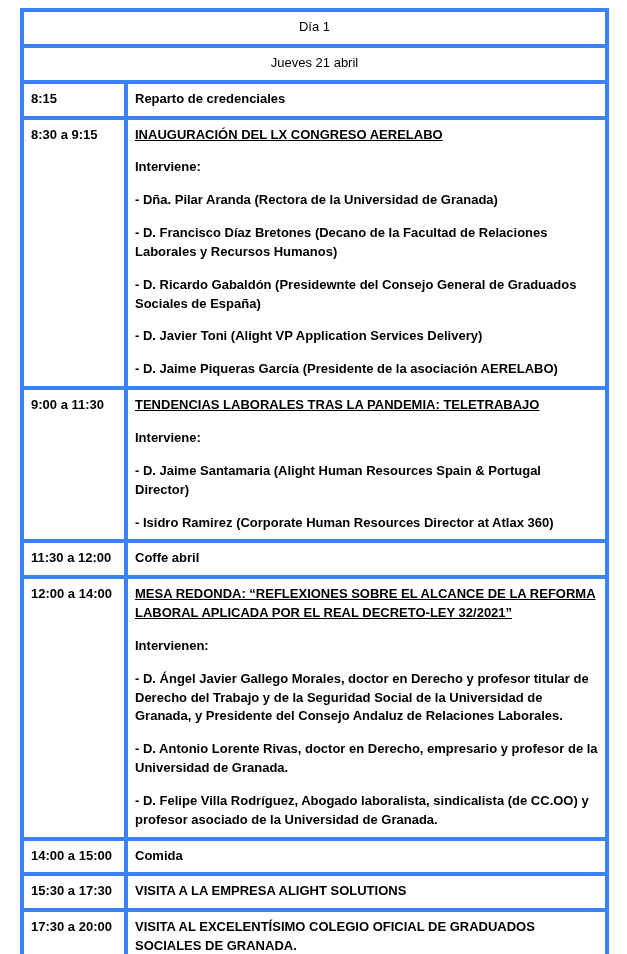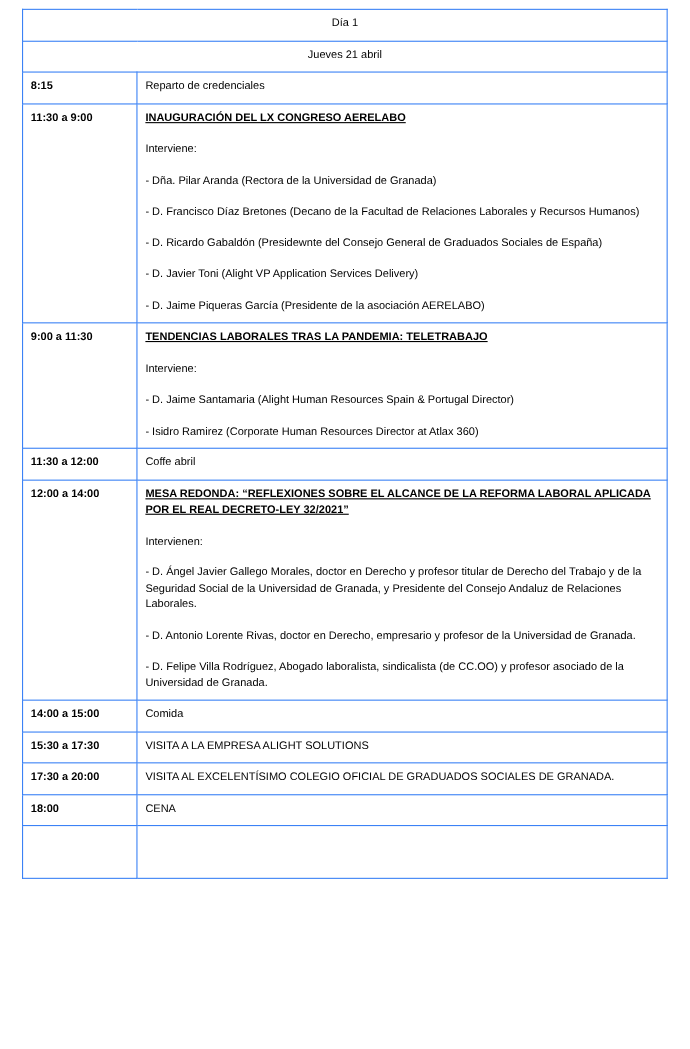--- a/index.html
+++ b/index.html
@@ -17,24 +17,24 @@
     width: 627px;
     box-sizing: border-box;
     padding: 8px 20px 10px 20px;
   }
   table.schedule {
     width: 587px;
     border-collapse: collapse;
     table-layout: fixed;
   }
   table.schedule td {
-    border: 1px solid #3b82f6;
+    border: 4px solid #3b82f6;
     vertical-align: top;
     padding: 6px 7px 7px 7px;
-    font-size: 10px;
+    font-size: 13px;
     line-height: 1.45;
   }
   .col-time { width: 104px; }
   .col-body { width: 481px; }
 
   .title-row td {
     text-align: center;
     font-size: 14px;
     padding: 5px 4px 6px 4px;
     line-height: 1.2;
@@ -50,21 +50,21 @@
     font-size: 11.5px;
     white-space: nowrap;
   }
   .body-cell p {
     margin: 0 0 14px 0;
   }
   .body-cell p:last-child {
     margin-bottom: 0;
   }
   .bold { font-weight: bold; text-decoration: underline; }
-  .plain { font-weight: normal; }
+  .plain { font-weight: bold; }
   .spacer-row td {
     border: 1px solid #b8b8b8;
     height: 34px;
     padding: 0;
   }
 </style>
 </head>
 <body>
 
 <div class="page">
@@ -82,21 +82,21 @@
       </tr>
     </tbody>
     <tbody id="rows-host">
         <tr>
           <td class="time">8:15</td>
           <td class="body-cell">
             <p class="plain">Reparto de credenciales</p>
           </td>
         </tr>
         <tr>
-          <td class="time">11:30 a 9:00</td>
+          <td class="time">8:30 a 9:15</td>
           <td class="body-cell">
             <p class="bold">INAUGURACIÓN DEL LX CONGRESO AERELABO</p>
             <p class="plain">Interviene:</p>
             <p class="plain">- Dña. Pilar Aranda (Rectora de la Universidad de Granada)</p>
             <p class="plain">- D. Francisco Díaz Bretones (Decano de la Facultad de Relaciones Laborales y Recursos Humanos)</p>
             <p class="plain">- D. Ricardo Gabaldón (Presidewnte del Consejo General de Graduados Sociales de España)</p>
             <p class="plain">- D. Javier Toni (Alight VP Application Services Delivery)</p>
             <p class="plain">- D. Jaime Piqueras García (Presidente de la asociación AERELABO)</p>
           </td>
         </tr>

